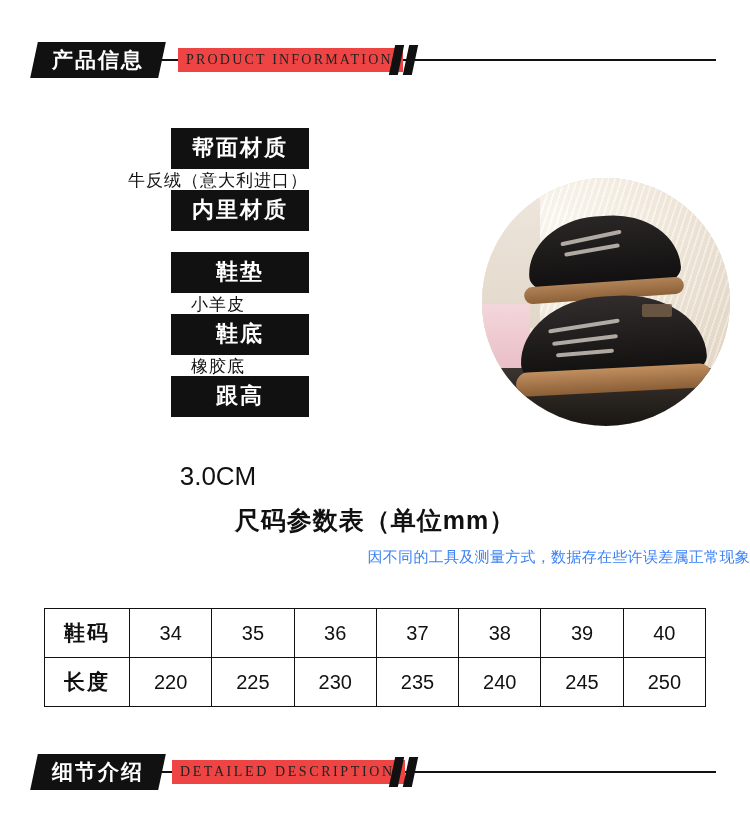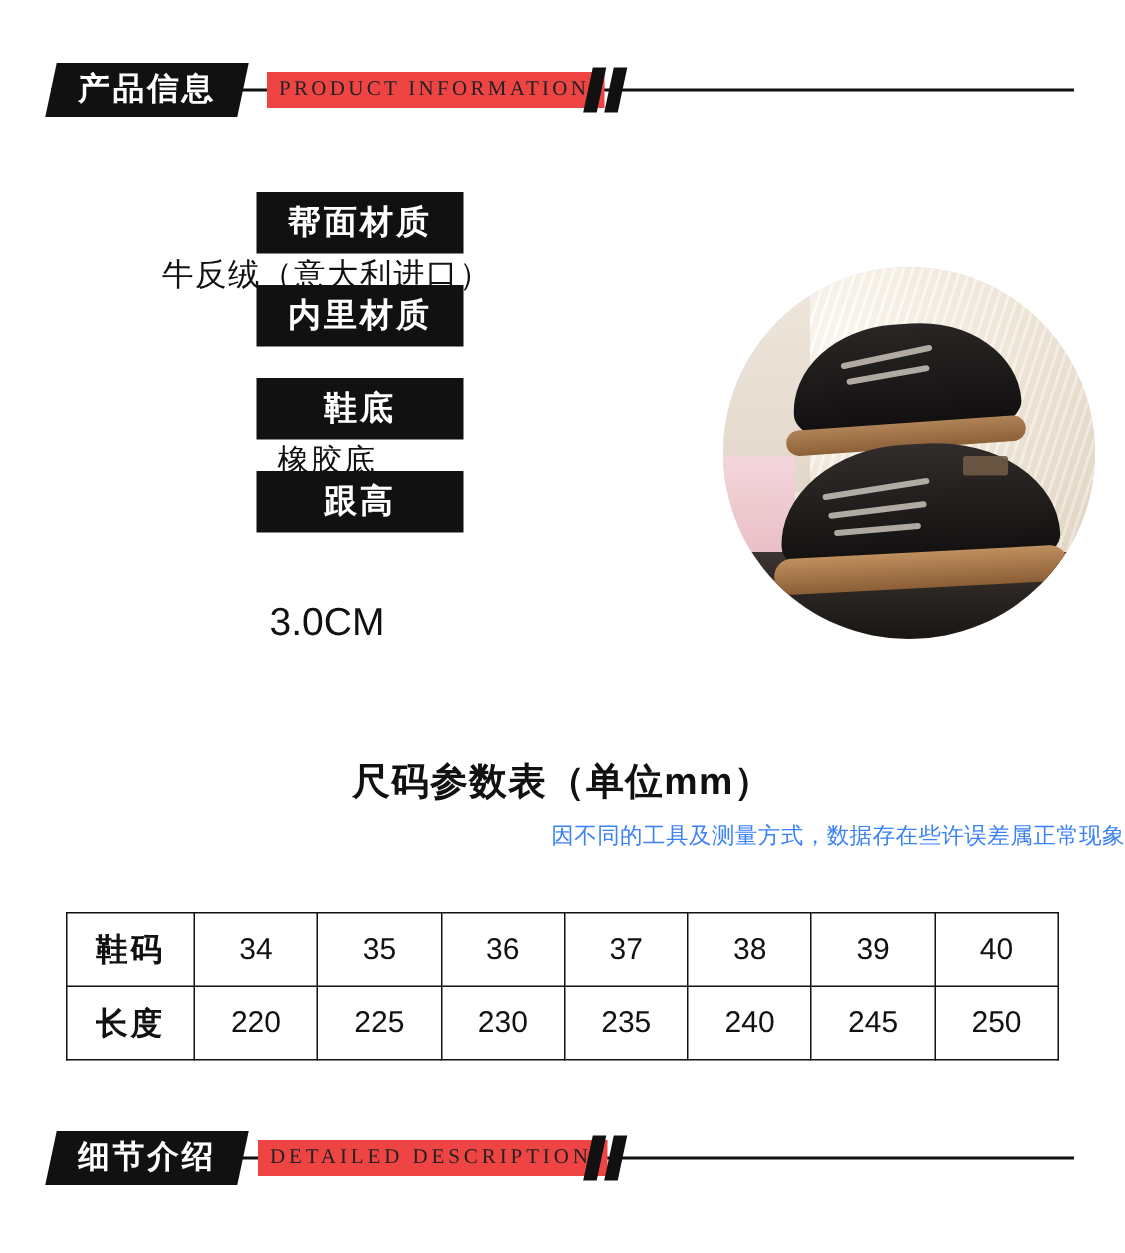--- a/index.html
+++ b/index.html
@@ -104,21 +104,21 @@
     font-weight: bold;
     letter-spacing: 2px;
     text-align: center;
     padding: 9px 0 10px 0;
     line-height: 1;
     box-sizing: border-box;
   }
   .spec-value {
     flex: 1;
     text-align: center;
-    font-size: 21px;
+    font-size: 17px;
     color: #111111;
     letter-spacing: 1px;
     padding-left: 6px;
     font-weight: 500;
   }
   .spec-value.num {
     font-size: 26px;
     letter-spacing: 0px;
     font-family: Liberation Sans, sans-serif;
     margin-top: 44px;
@@ -275,20 +275,24 @@
 
   <div class="spec-row">
     <div class="spec-label">帮面材质</div>
     <div class="spec-value">牛反绒（意大利进口）</div>
   </div>
 
   <div class="spec-row">
     <div class="spec-label">内里材质</div>
   </div>
 
+  <div class="spec-row">
+    <div class="spec-label">鞋垫</div>
+    <div class="spec-value">小羊皮</div>
+  </div>
 
   <div class="spec-row">
     <div class="spec-label">鞋底</div>
     <div class="spec-value">橡胶底</div>
   </div>
 
   <div class="spec-row">
     <div class="spec-label">跟高</div>
     <div class="spec-value num">3.0CM</div>
   </div>

